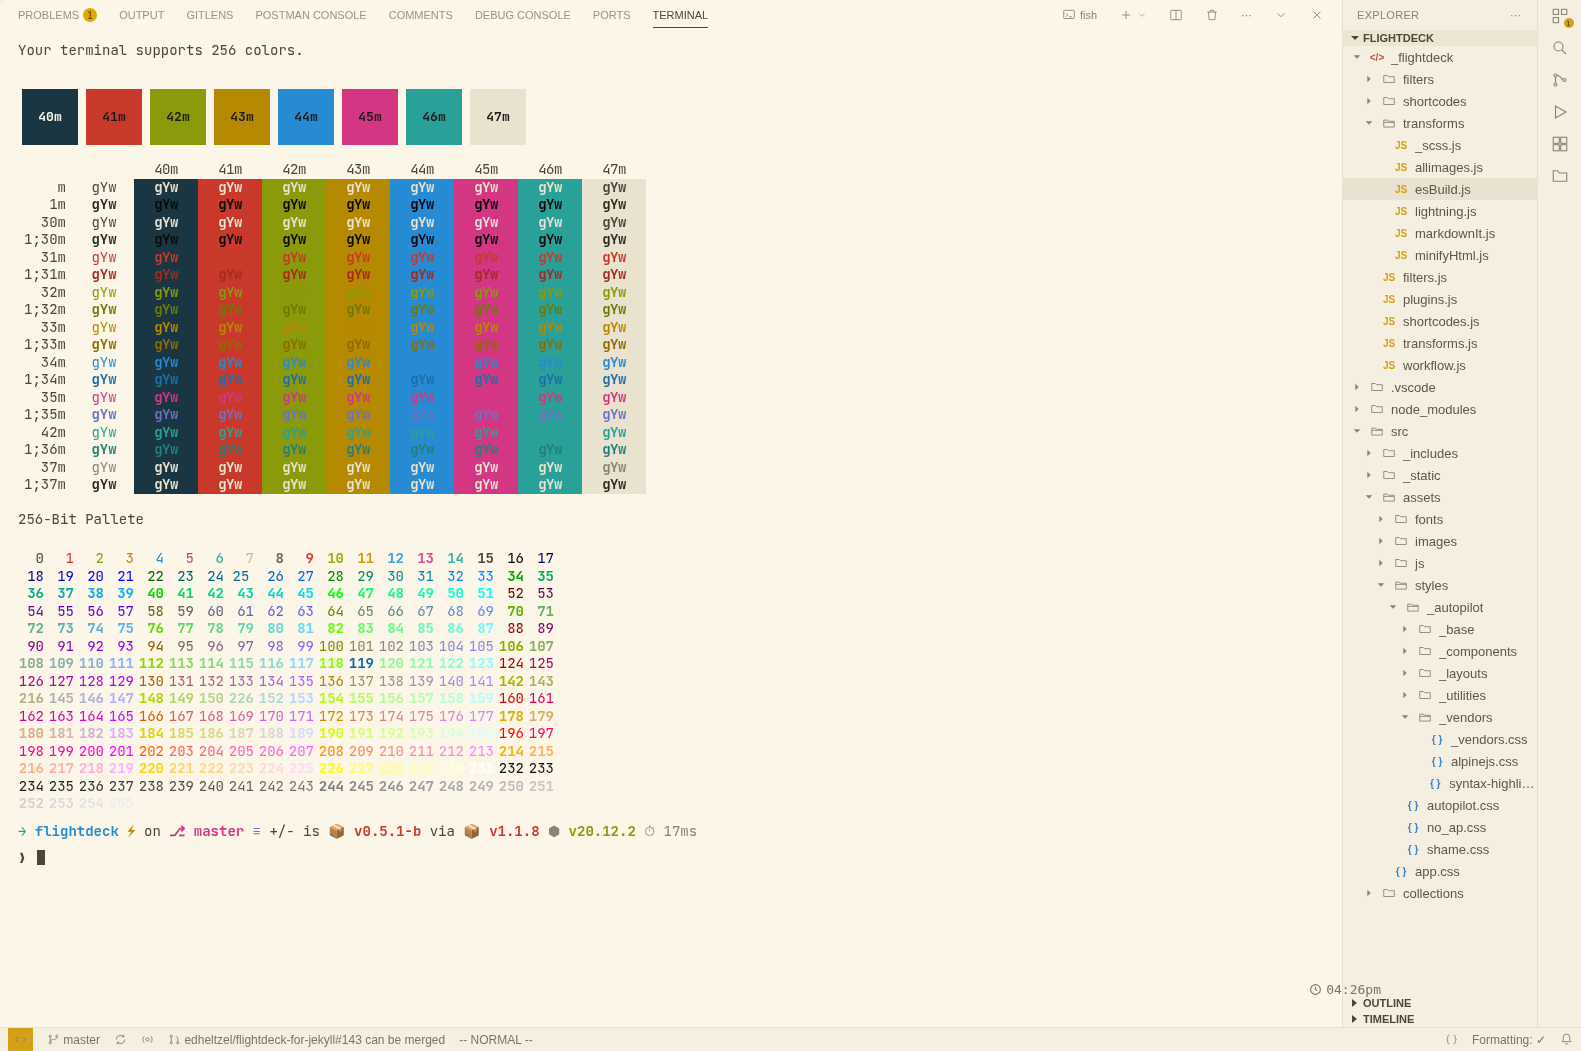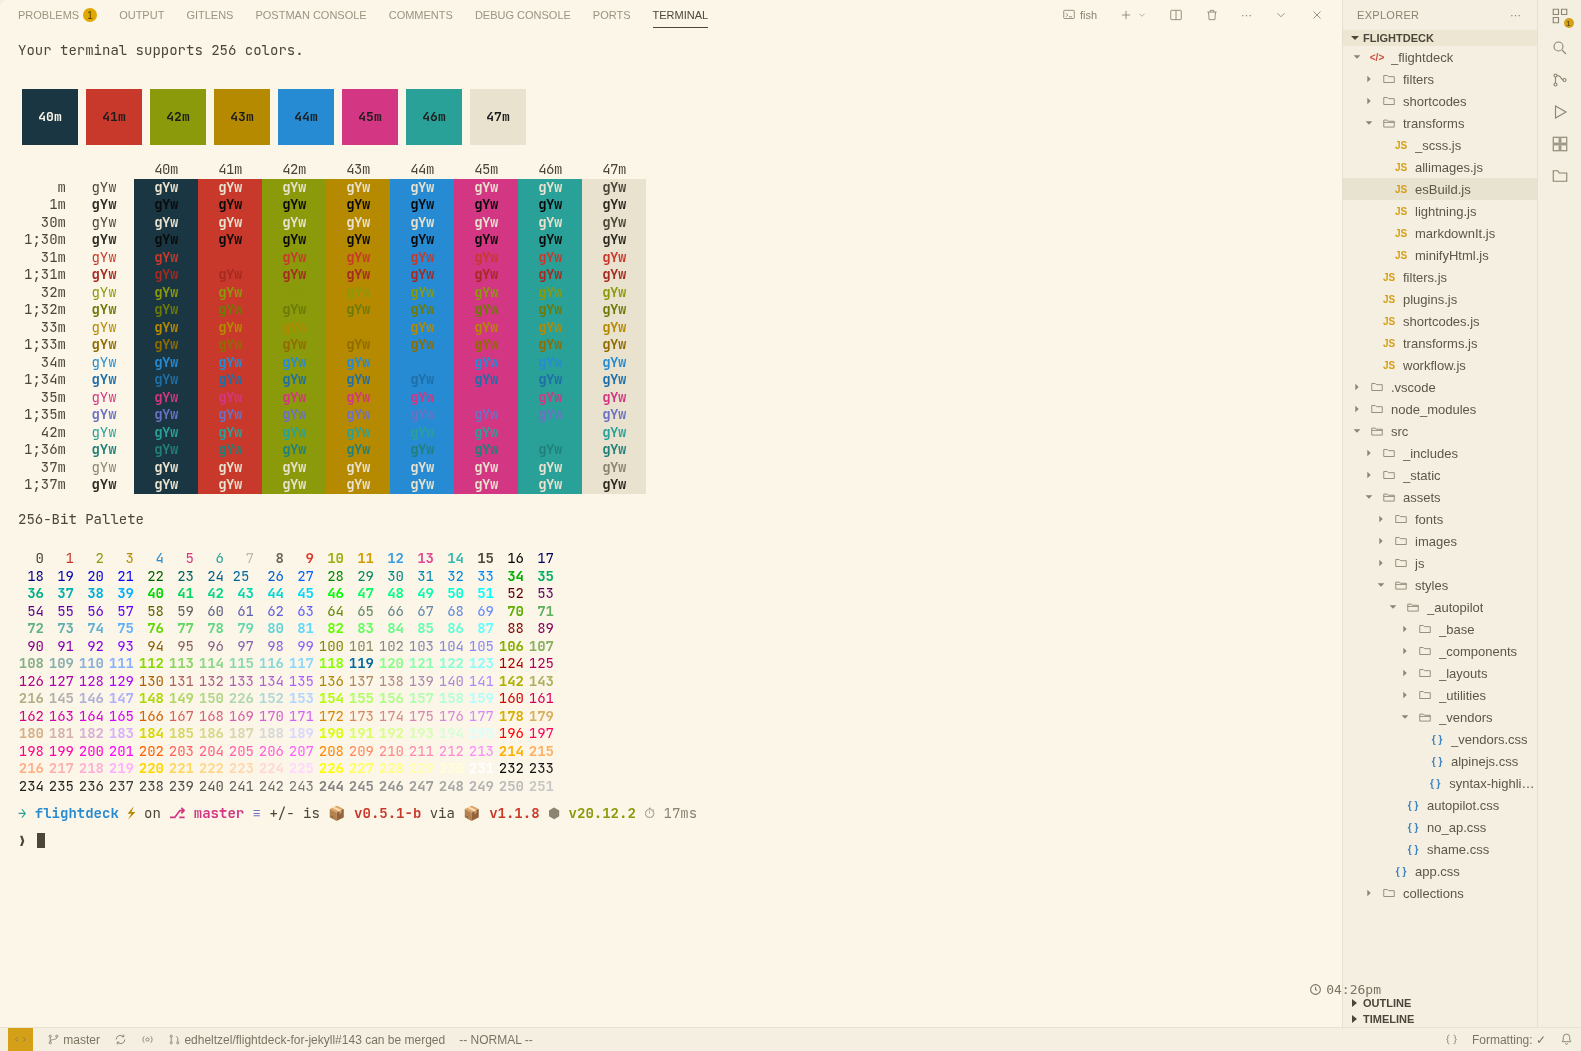--- a/index.html
+++ b/index.html
@@ -621,20 +621,26 @@
               <span class="n" style="color:rgb(118,118,118);">243</span>
               <span class="n" style="color:rgb(128,128,128);font-weight:700">244</span>
               <span class="n" style="color:rgb(138,138,138);font-weight:700">245</span>
               <span class="n" style="color:rgb(148,148,148);font-weight:700">246</span>
               <span class="n" style="color:rgb(158,158,158);font-weight:700">247</span>
               <span class="n" style="color:rgb(168,168,168);font-weight:700">248</span>
               <span class="n" style="color:rgb(178,178,178);font-weight:700">249</span>
               <span class="n" style="color:rgb(188,188,188);font-weight:700">250</span>
               <span class="n" style="color:rgb(198,198,198);font-weight:700">251</span>
             </div>
+            <div class="row">
+              <span class="n" style="color:rgb(208,208,208);font-weight:700">252</span>
+              <span class="n" style="color:rgb(218,218,218);font-weight:700">253</span>
+              <span class="n" style="color:rgb(228,228,228);font-weight:700">254</span>
+              <span class="n" style="color:rgb(238,238,238);font-weight:700">255</span>
+            </div>
           </div><div class="prompt-line">
 <span style="color:#2aa198;font-weight:600">→</span>
  <span style="color:#268bd2;font-weight:700">flightdeck</span>
  <span style="color:#b58900">⚡</span> <span style="color:#4a4639">on</span>
  <span style="color:#d33682;font-weight:600">⎇ master</span>
  <span style="color:#6c71c4">≡</span> <span style="color:#4a4639">+/-</span>
   <span style="color:#4a4639">is</span> <span style="color:#b58900">📦</span> <span style="color:#c9392b;font-weight:700">v0.5.1-b</span>
  <span style="color:#4a4639">via</span> <span style="color:#b58900">📦</span> <span style="color:#c9392b;font-weight:700">v1.1.8</span>
  <span style="color:#8a8470">⬢</span> <span style="color:#8a9a0b;font-weight:700">v20.12.2</span>
  <span style="color:#8a8470">⏱ 17ms</span>

